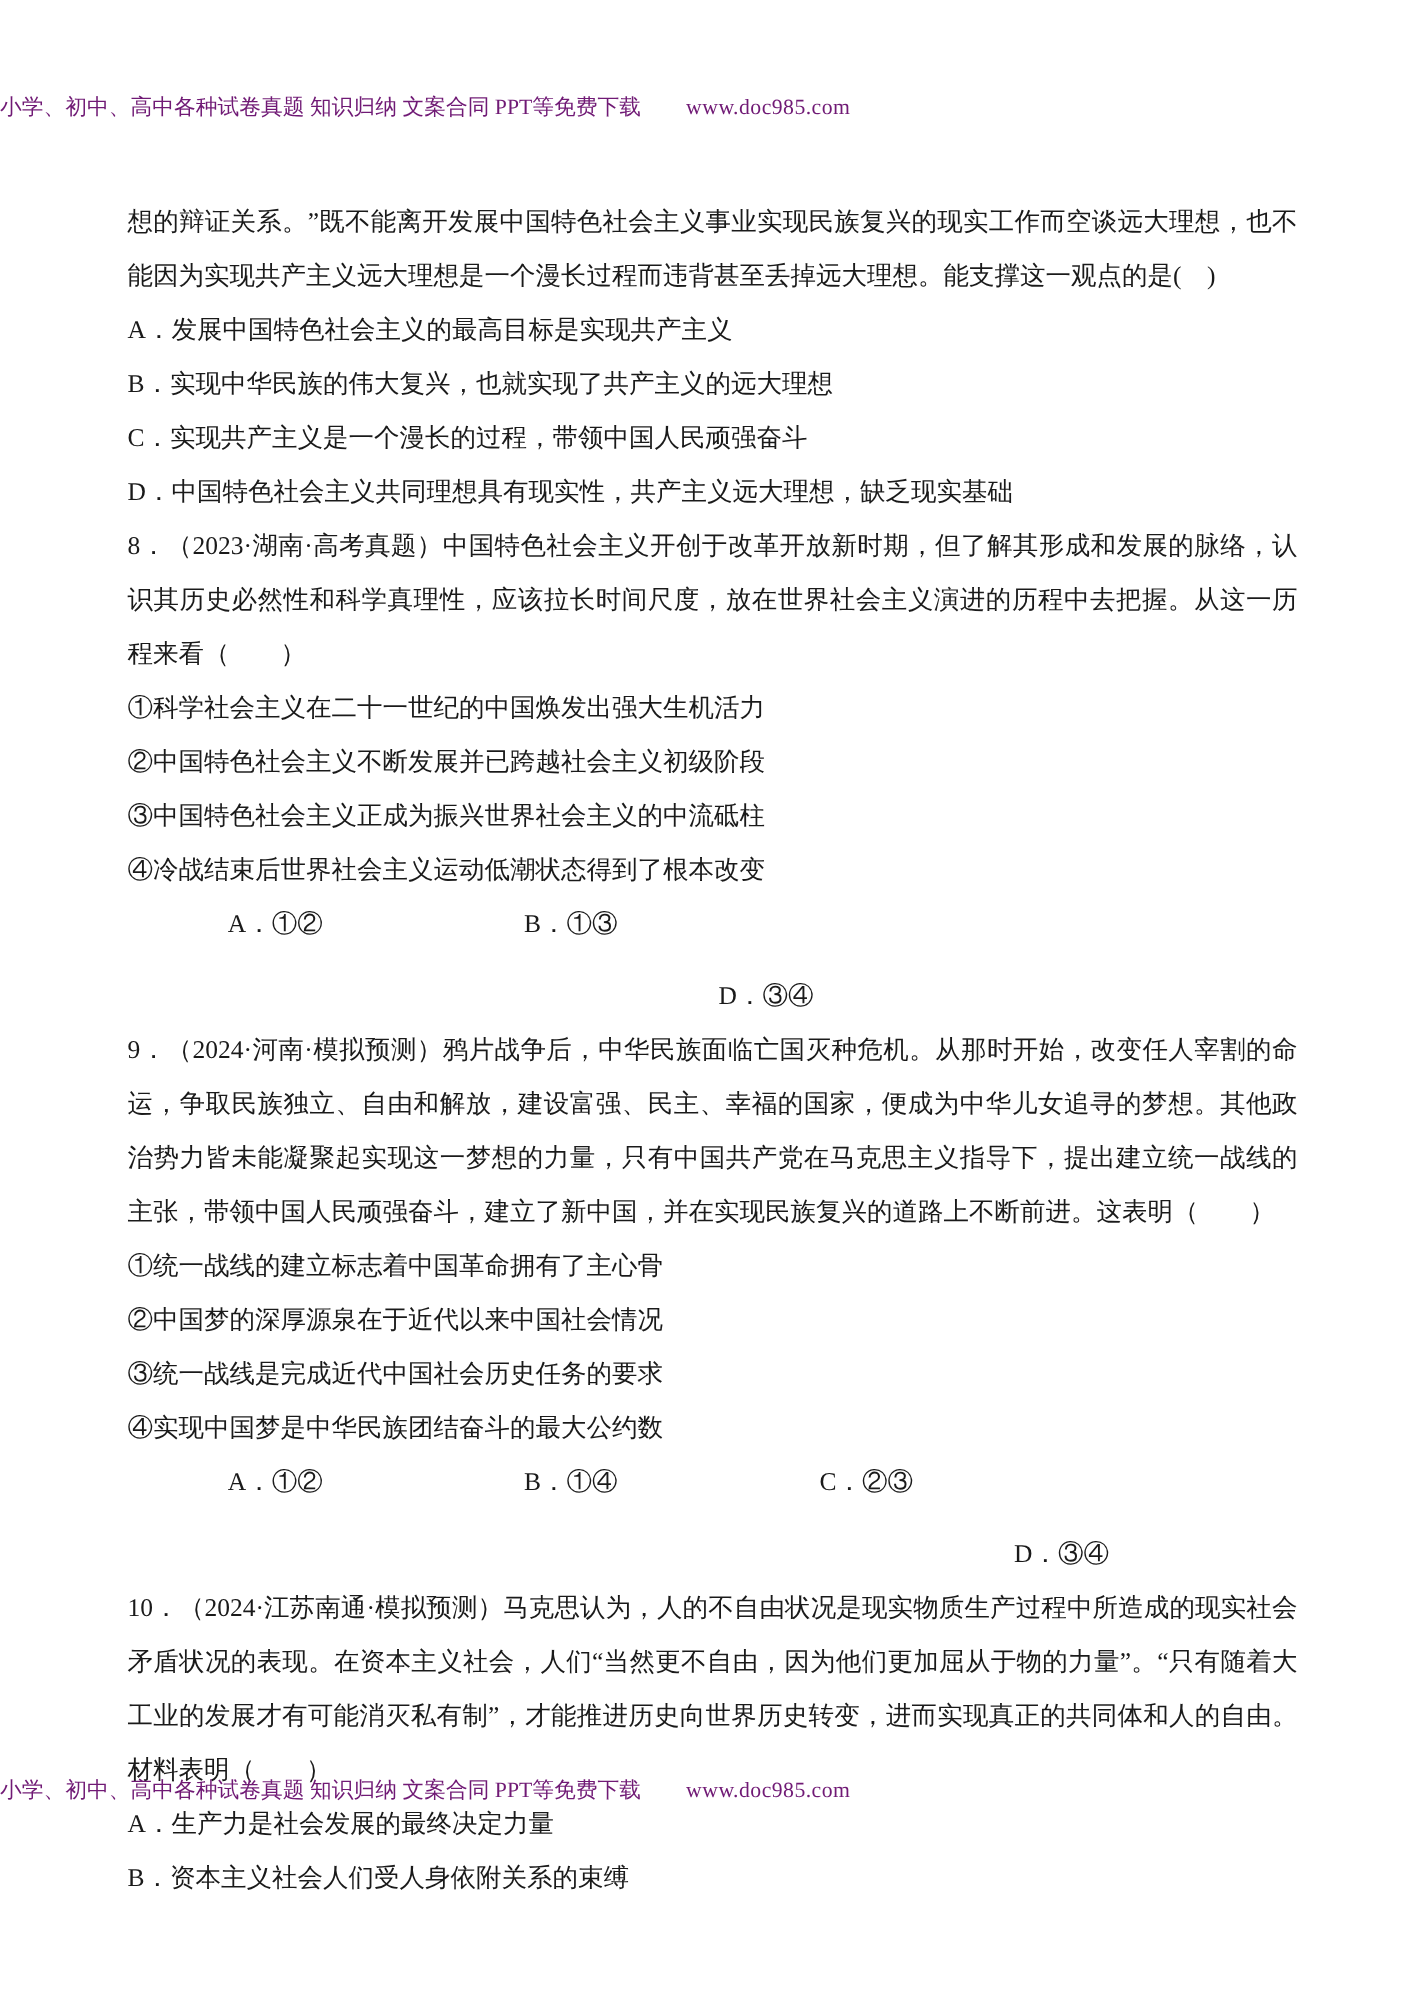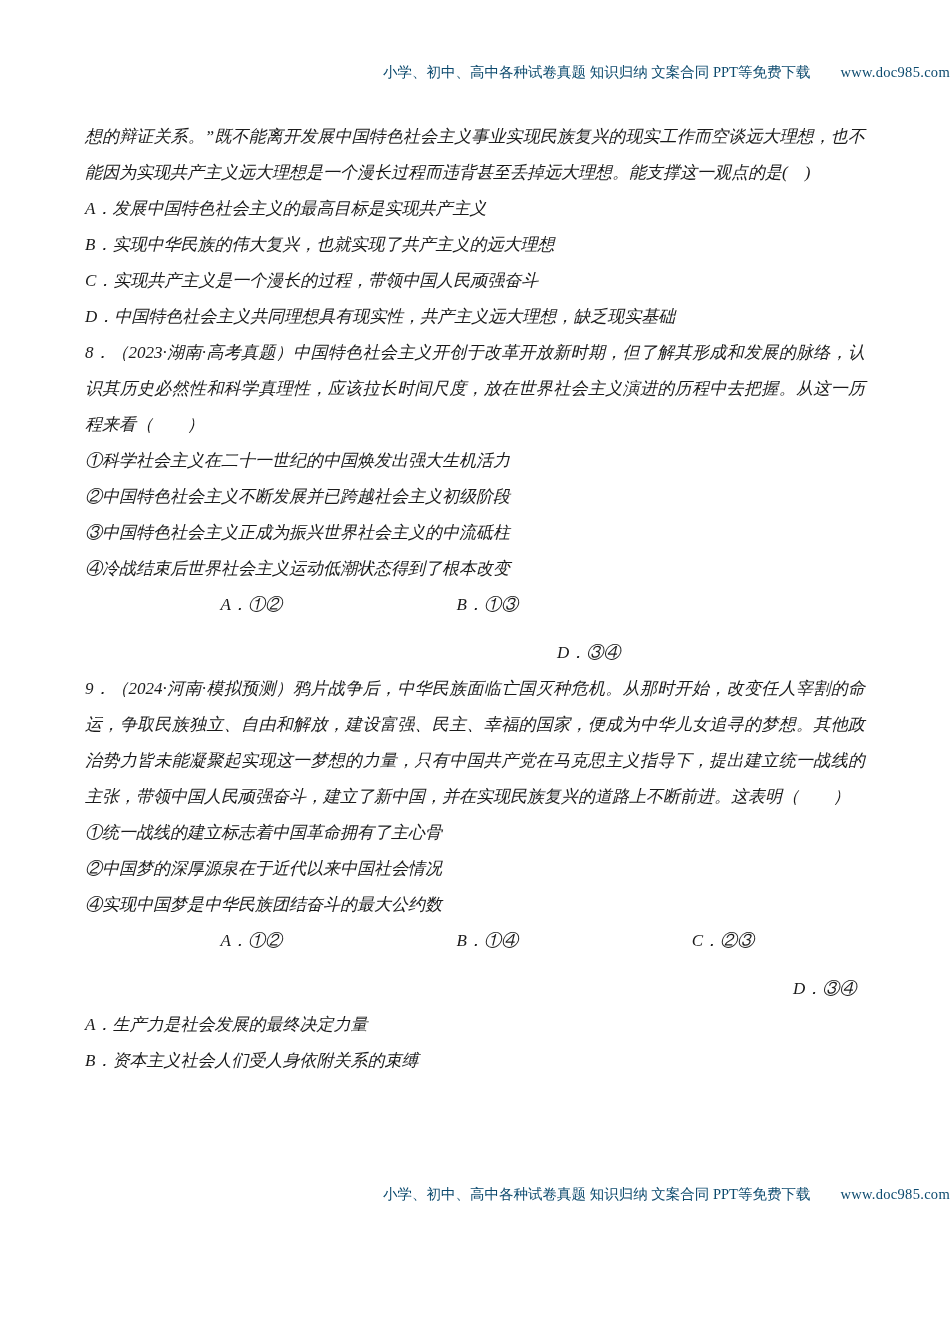--- a/index.html
+++ b/index.html
@@ -18,53 +18,51 @@
   .page {
     position: absolute;
     inset: 0;
     background: #ffffff;
   }
   .running-header,
   .running-footer {
     position: absolute;
     left: 0;
     width: 100%;
-    text-align: right;
+    text-align: left;
     font-size: 14.5px;
     line-height: 20px;
-    color: #0c4a6e;
+    color: #701a75;
     white-space: nowrap;
   }
   .running-header { top: 62px; }
   .running-footer { top: 1184px; }
   .hdr-url {
     margin-left: 30px;
     letter-spacing: 0.3px;
   }
   .content {
     position: absolute;
-    top: 119px;
+    top: 130px;
     left: 85px;
     width: 780px;
-    font-style: italic;
   }
   .para {
     margin: 0;
     font-size: 17px;
     line-height: 36px;
     text-align: justify;
     text-justify: inter-ideograph;
     color: #1a1a1a;
     word-break: break-all;
   }
   .choices-row {
-    text-align: right;
+    text-align: center;
     display: flex;
     flex-direction: row;
-    gap: 39px;
   }
   .choice {
     display: inline-block;
     flex: 0 0 197px;
     white-space: nowrap;
   }
   .choice:last-child {
     flex: 0 0 auto;
     margin-top: 48px;
   }
@@ -94,28 +92,30 @@
     <p class="para">④冷战结束后世界社会主义运动低潮状态得到了根本改变</p>
     <p class="para choices-row">
       <span class="choice">A．①②</span>
       <span class="choice">B．①③</span>
       <span class="choice">D．③④</span>
     </p>
 
     <p class="para">9．（2024·河南·模拟预测）鸦片战争后，中华民族面临亡国灭种危机。从那时开始，改变任人宰割的命运，争取民族独立、自由和解放，建设富强、民主、幸福的国家，便成为中华儿女追寻的梦想。其他政治势力皆未能凝聚起实现这一梦想的力量，只有中国共产党在马克思主义指导下，提出建立统一战线的主张，带领中国人民顽强奋斗，建立了新中国，并在实现民族复兴的道路上不断前进。这表明（　　）</p>
     <p class="para">①统一战线的建立标志着中国革命拥有了主心骨</p>
     <p class="para">②中国梦的深厚源泉在于近代以来中国社会情况</p>
+    <p class="para">③统一战线是完成近代中国社会历史任务的要求</p>
     <p class="para">④实现中国梦是中华民族团结奋斗的最大公约数</p>
     <p class="para choices-row">
       <span class="choice">A．①②</span>
       <span class="choice">B．①④</span>
       <span class="choice">C．②③</span>
       <span class="choice">D．③④</span>
     </p>
 
+    <p class="para">10．（2024·江苏南通·模拟预测）马克思认为，人的不自由状况是现实物质生产过程中所造成的现实社会矛盾状况的表现。在资本主义社会，人们“当然更不自由，因为他们更加屈从于物的力量”。“只有随着大工业的发展才有可能消灭私有制”，才能推进历史向世界历史转变，进而实现真正的共同体和人的自由。材料表明（　　）</p>
     <p class="para">A．生产力是社会发展的最终决定力量</p>
     <p class="para">B．资本主义社会人们受人身依附关系的束缚</p>
 
   </main>
 
   <div class="running-footer">
     <span class="hdr-text">小学、初中、高中各种试卷真题 知识归纳 文案合同 PPT等免费下载</span><span class="hdr-url">www.doc985.com</span>
   </div>
 
 </div>

